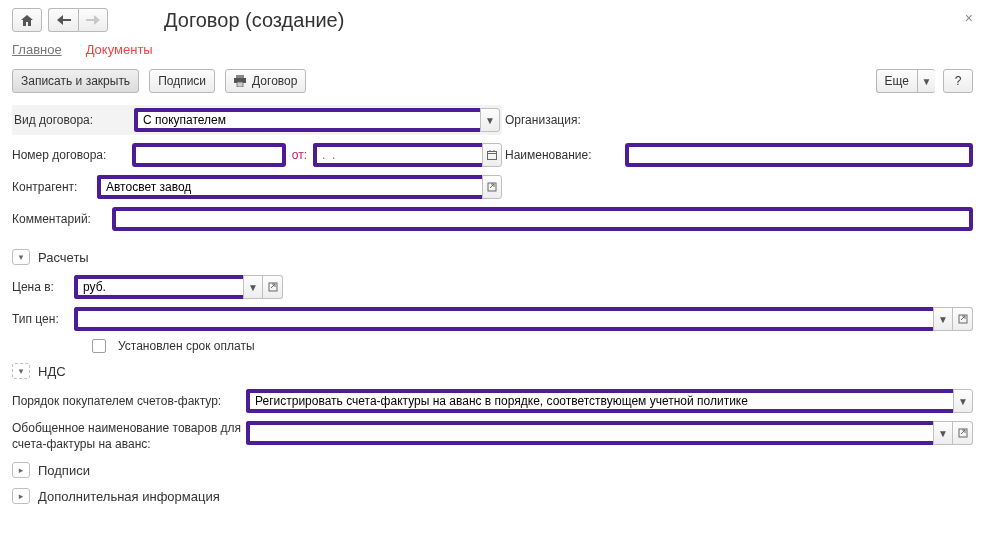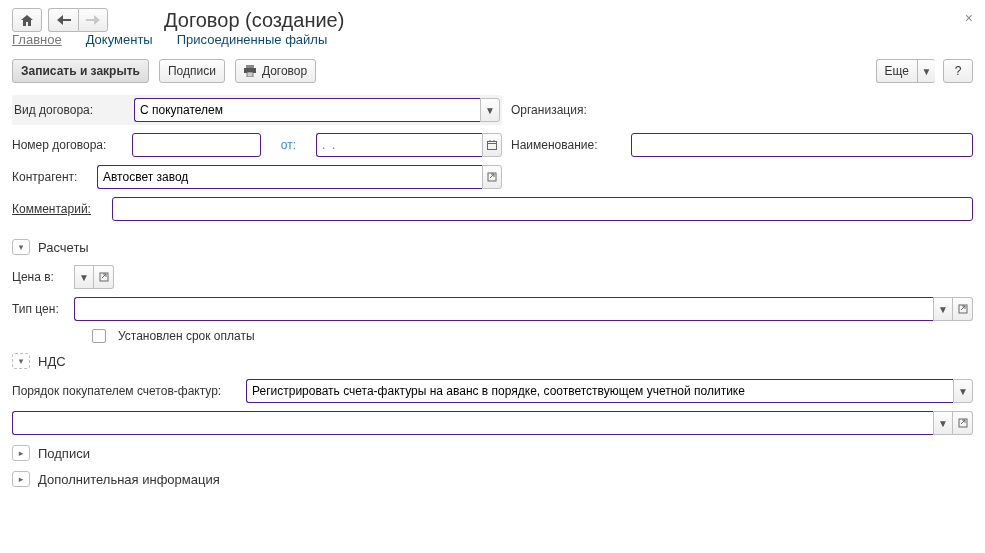--- a/index.html
+++ b/index.html
@@ -4,81 +4,81 @@
 <style>
   * { box-sizing: border-box; margin: 0; padding: 0; }
   body {
     font-family: Arial, sans-serif;
     font-size: 12px;
     color: #333;
     background: #fff;
     padding: 8px 12px;
     width: 985px;
   }
-  .topbar { display: flex; align-items: center; gap: 6px; position: relative; }
+  .topbar { display: flex; align-items: center; gap: 6px; margin-bottom: 10px; position: relative; }
   .btn {
     display: inline-flex; align-items: center; justify-content: center;
     background: linear-gradient(#fdfdfd,#ededed);
     border: 1px solid #b8b8b8; border-radius: 3px;
     height: 24px; padding: 0 8px; cursor: pointer; font-size: 12px; color: #333;
   }
   .btn-icon { width: 30px; padding: 0; }
   .btn-group { display: inline-flex; }
   .btn-group .btn:first-child { border-radius: 3px 0 0 3px; border-right: none; }
   .btn-group .btn:last-child { border-radius: 0 3px 3px 0; }
   .title { font-size: 20px; font-weight: normal; color: #333; margin-left: 50px; }
   .close-x { position: absolute; right: 0; top: 2px; color: #888; cursor: pointer; font-size: 14px; }
 
   .tabs { display: flex; gap: 24px; margin-bottom: 12px; }
-  .tab { font-size: 13px; color: #0c4a6e; cursor: pointer; }
+  .tab { font-size: 13px; color: #ef4444; cursor: pointer; }
   .tab.active { color: #777; text-decoration: underline; }
 
   .toolbar { display: flex; align-items: center; gap: 10px; margin-bottom: 12px; }
   .toolbar .right { margin-left: auto; display: flex; gap: 8px; }
-  .btn-primary { background: linear-gradient(#f0f0f0,#dcdcdc); font-weight: bold; justify-content: center; }
+  .btn-primary { background: linear-gradient(#f0f0f0,#dcdcdc); font-weight: normal; justify-content: center; }
   .btn-drop { display: inline-flex; justify-content: center; }
   .btn-drop .btn { border-radius: 3px 0 0 3px; border-right: none; }
   .btn-drop .caret-btn { width: 18px; padding:0; border-radius: 0 3px 3px 0; }
 
-  .form-grid { display: grid; grid-template-columns: 490px 1fr; column-gap: 9px; }
+  .form-grid { display: grid; grid-template-columns: 490px 1fr; column-gap: 3px; }
   .row { display: flex; align-items: center; margin-bottom: 8px; }
   .row.shade { background: #f3f3f3; padding: 3px 2px; border-radius: 2px; }
   .lbl { width: 120px; flex: 0 0 auto; color: #333; }
   .lbl-wide { width: 234px; flex: 0 0 auto; }
   .input {
-    border: 1px solid #4c1d95; border-radius: 3px;
+    border: 4px solid #4c1d95; border-radius: 3px;
     background: #fff; height: 24px; padding: 0 5px; font-size: 12px;
     flex: 1 1 auto; min-width: 0;
   }
   .input-group { display: flex; flex: 1 1 auto; }
   .input-group .input { border-radius: 3px 0 0 3px; border-right: none; }
   .input-group .addon {
     display: inline-flex; align-items: center; justify-content: center;
     border: 1px solid #bfbfbf; background: linear-gradient(#fdfdfd,#ededed);
     width: 20px; height: 24px; cursor: pointer;
   }
   .input-group .addon:last-child { border-radius: 0 3px 3px 0; }
   .input-group .addon + .addon { border-left: none; }
-  .sub { color:#3b82f6; margin: 0 20px; }
+  .sub { color:#be185d; margin: 0 6px; }
   .collapser {
     width: 18px; height: 16px; border: 1px solid #bfbfbf; border-radius: 3px;
     display: inline-flex; align-items: center; justify-content: center;
     background: #fff; cursor: pointer; font-size: 9px; color: #666;
   }
   .section-row { display:flex; align-items:center; gap:8px; margin: 10px 0 10px 0; }
   .section-row .slabel { font-size: 13px; }
   .checkbox { width:14px; height:14px; border:1px solid #a0a0a0; border-radius:2px; background:#fff; display:inline-block; cursor:pointer; }
   .dotted-collapser { border-style: dashed; }
 
   svg { display:block; }
   .icon-color { color:#555; }
   .caret-down { font-size: 10px; color:#555; }
   .print-icon { width:12px; height:12px; }
 
-  .full-row { grid-column: 1 / span 2; text-decoration: underline; }
+  .full-row { grid-column: 1 / span 2; }
 </style>
 </head>
 <body>
 
 <div class="topbar">
   <button class="btn btn-icon">
     <span class="icon-color">
       <svg width="14" height="13" viewBox="0 0 14 13">
           <path d="M7 1 L13 6 L11 6 L11 12 L8 12 L8 8 L6 8 L6 12 L3 12 L3 6 L1 6 Z" fill="#555"></path>
         </svg>
@@ -102,21 +102,20 @@
   </div>
   <div class="title">Договор (создание)</div>
   <div class="close-x">
     <span>×</span>
   </div>
 </div>
 
 <div class="tabs">
   <div class="tab active">Главное</div>
   <div class="tab">Документы</div>
-  <div class="tab">Присоединенные файлы</div>
 </div>
 
 <div class="toolbar">
   <button class="btn btn-primary">
       <span>Записать и закрыть</span>
     </button>
   <button class="btn">
       <span>Подписи</span>
     </button>
   <button class="btn">
@@ -209,20 +208,21 @@
 <div class="section-row">
   <div class="collapser">
       <span>▾</span>
     </div>
   <div class="slabel">Расчеты</div>
 </div>
 
 <div class="row">
   <div class="lbl" style="width:62px">Цена в:</div>
   <div class="input-group" style="flex:0 0 155px">
+    <input class="input" value="руб." style="">
     <div class="addon">
         <span class="caret-down">▼</span>
       </div>
     <div class="addon">
         <span>
           <svg width="10" height="10" viewBox="0 0 10 10">
             <rect x="1" y="1" width="8" height="8" fill="none" stroke="#666"></rect>
             <path d="M3 6 L7 2 M7 2 L7 5 M7 2 L4 2" stroke="#666" fill="none"></path>
           </svg>
         </span>
@@ -264,20 +264,21 @@
   <div class="lbl-wide">Порядок покупателем счетов-фактур:</div>
   <div class="input-group">
     <input class="input" value="Регистрировать счета-фактуры на аванс в порядке, соответствующем учетной политике" style="">
     <div class="addon">
         <span class="caret-down">▼</span>
       </div>
   </div>
 </div>
 
 <div class="row" style="align-items:flex-start">
+  <div class="lbl-wide" style="line-height:1.3">Обобщенное наименование товаров для счета-фактуры на аванс:</div>
   <div class="input-group">
     <input class="input" value="" style="">
     <div class="addon">
         <span class="caret-down">▼</span>
       </div>
     <div class="addon">
         <span>
           <svg width="10" height="10" viewBox="0 0 10 10">
             <rect x="1" y="1" width="8" height="8" fill="none" stroke="#666"></rect>
             <path d="M3 6 L7 2 M7 2 L7 5 M7 2 L4 2" stroke="#666" fill="none"></path>

